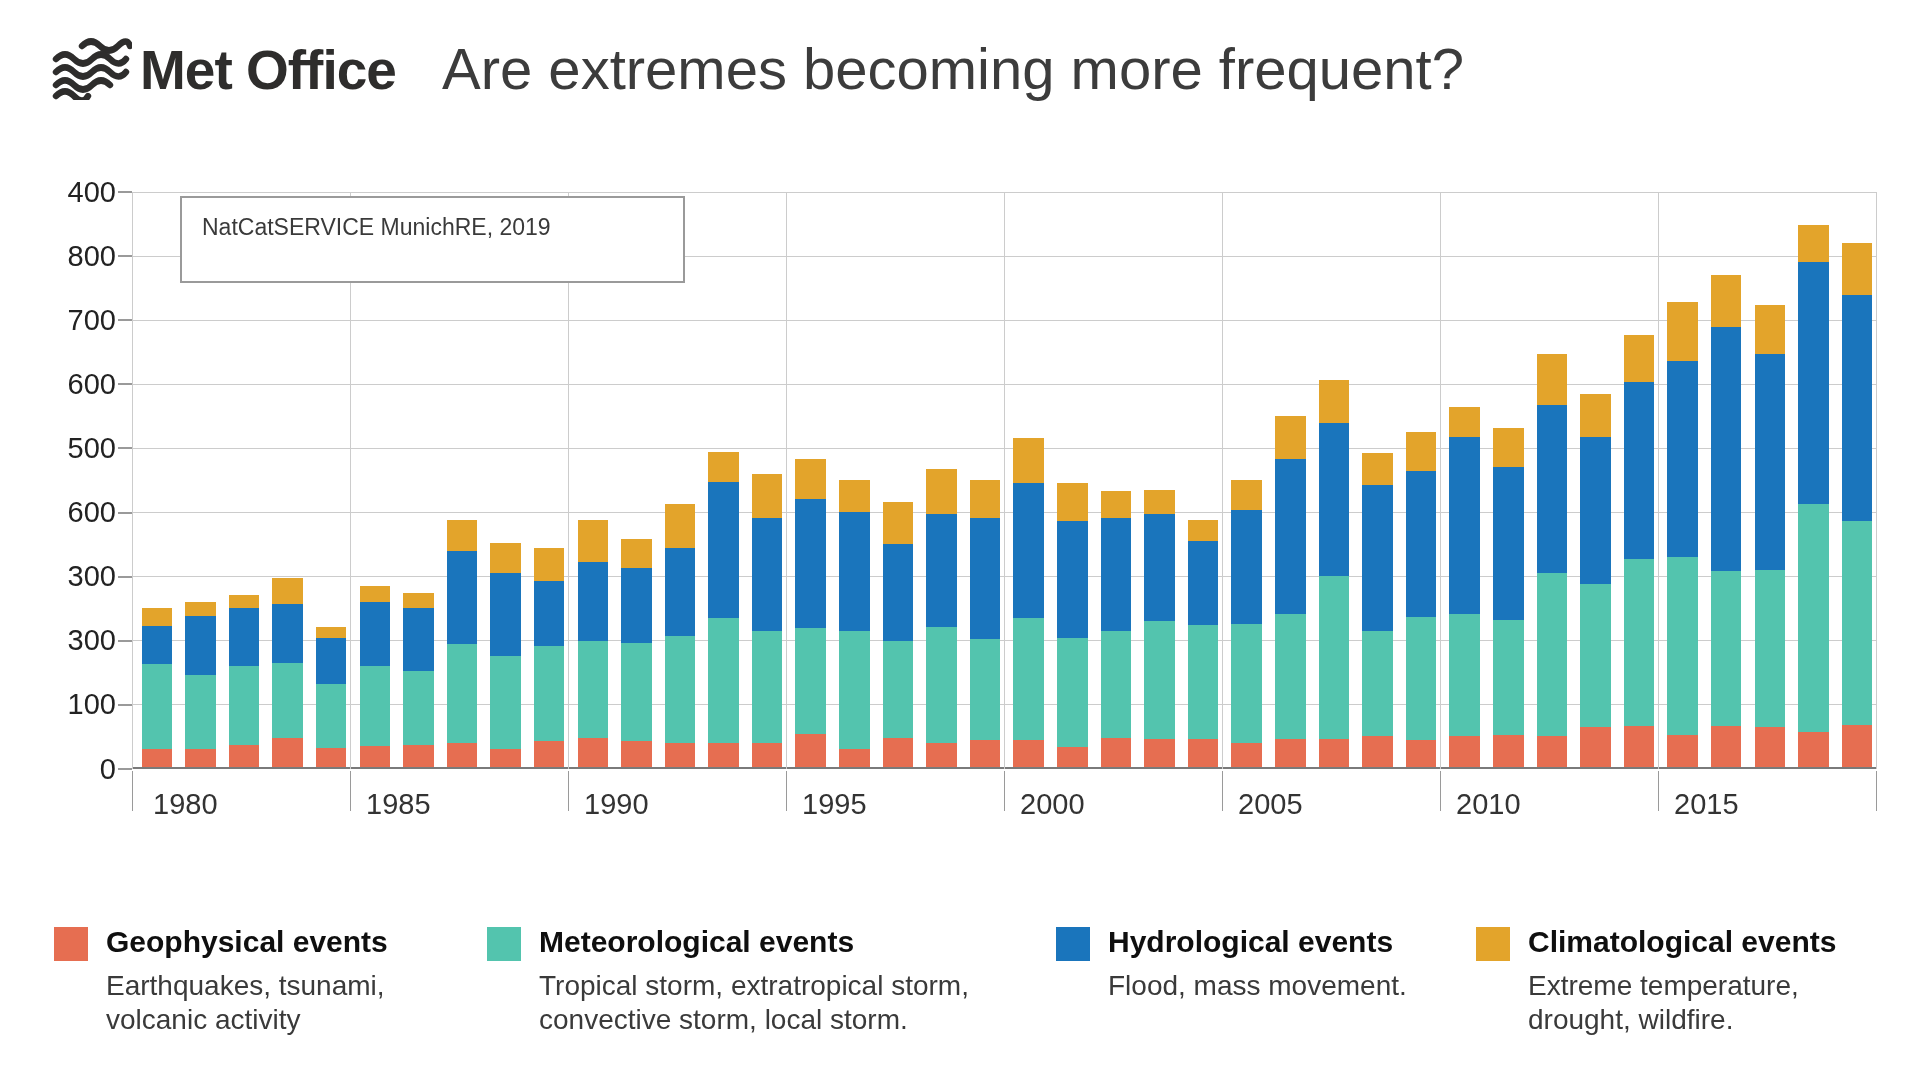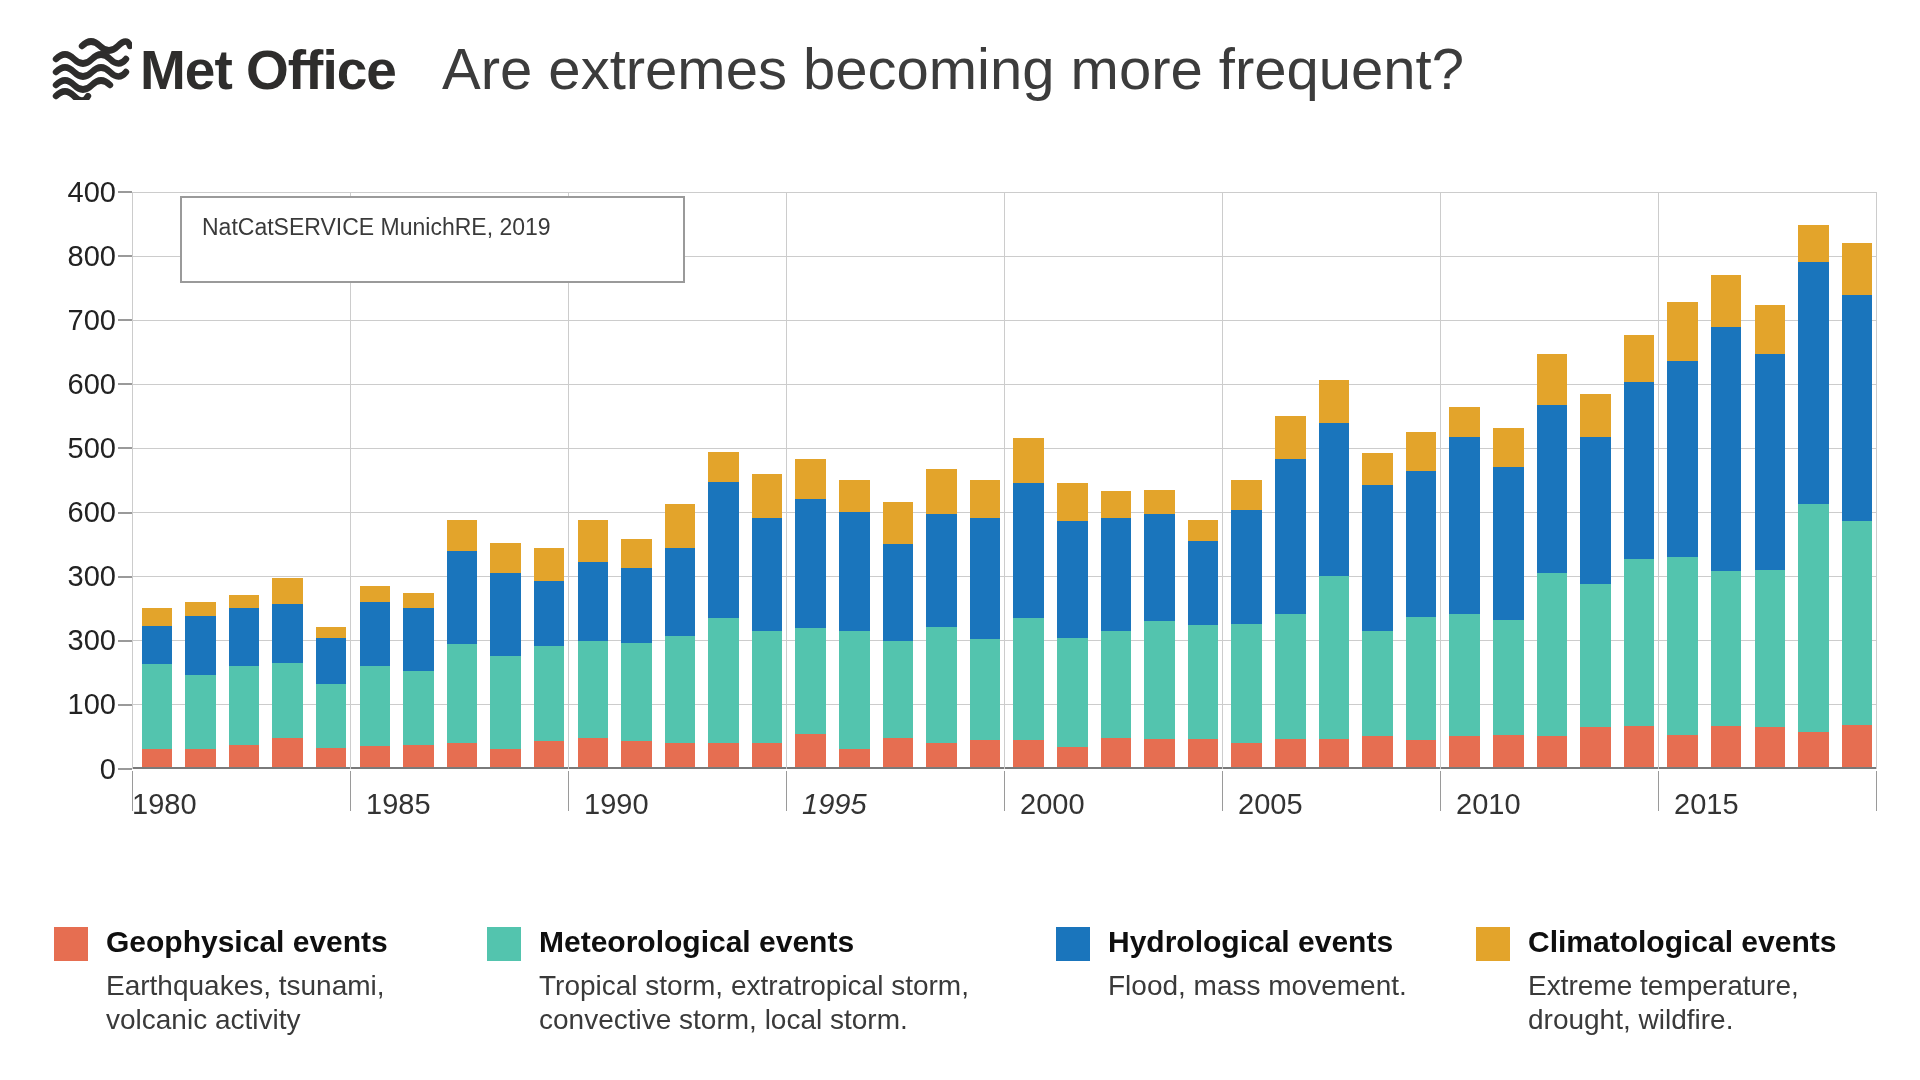--- a/index.html
+++ b/index.html
@@ -136,24 +136,24 @@
       <div class="vgrid" style="left: 871.5px;"></div>
       <div class="vtick" style="left: 871.5px;"></div>
       <div class="vgrid" style="left: 1089.5px;"></div>
       <div class="vtick" style="left: 1089.5px;"></div>
       <div class="vgrid" style="left: 1307.5px;"></div>
       <div class="vtick" style="left: 1307.5px;"></div>
       <div class="vgrid" style="left: 1525.5px;"></div>
       <div class="vtick" style="left: 1525.5px;"></div>
       <div class="vgrid" style="left: 1743.5px;"></div>
       <div class="vtick" style="left: 1743.5px;"></div>
-      <div class="xlabel" style="left: 0;">1980</div>
+      <div class="xlabel" style="left: 21px;">1980</div>
       <div class="xlabel" style="left: 234px;">1985</div>
       <div class="xlabel" style="left: 452px; text-align: center;">1990</div>
-      <div class="xlabel" style="left: 670px; font-style: italic;">1995</div>
+      <div class="xlabel" style="left: 670px;">1995</div>
       <div class="xlabel" style="left: 888px;">2000</div>
       <div class="xlabel" style="left: 1106px; text-align: right;">2005</div>
       <div class="xlabel" style="left: 1324px;">2010</div>
       <div class="xlabel" style="left: 1542px;">2015</div>
       <div class="bars">
         <div class="bar-cell" style="flex-basis: 2.5%;">
           <div class="bar">
             <div class="seg" style="height: 17.9511px; background: rgb(230, 110, 81);"></div>
             <div class="seg" style="height: 84.6267px; background: rgb(83, 196, 174);"></div>
             <div class="seg" style="height: 38.4667px; background: rgb(26, 117, 188);"></div>

